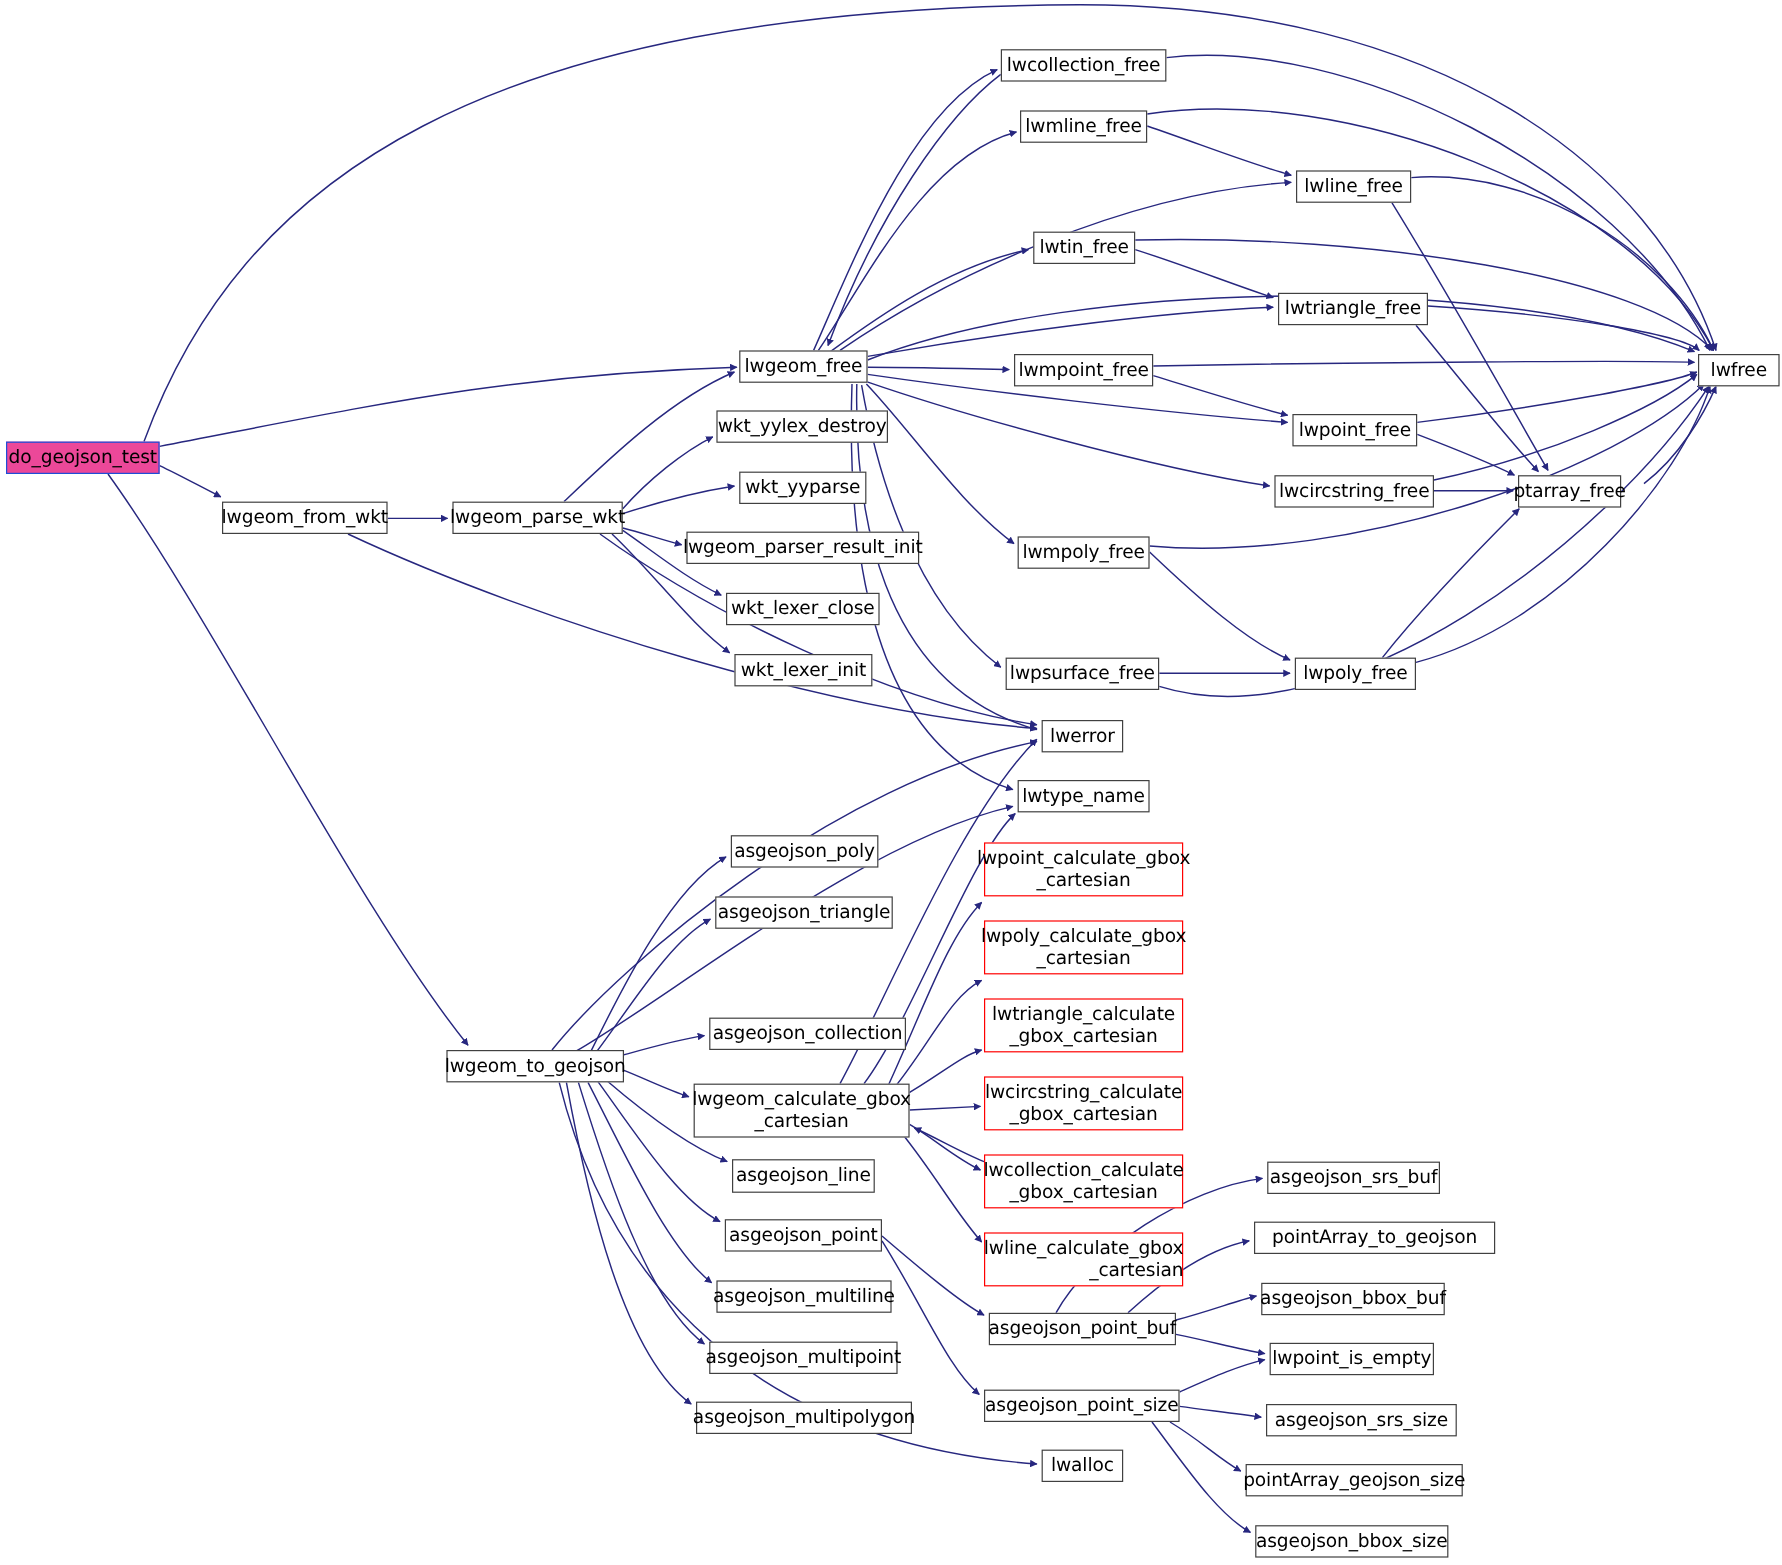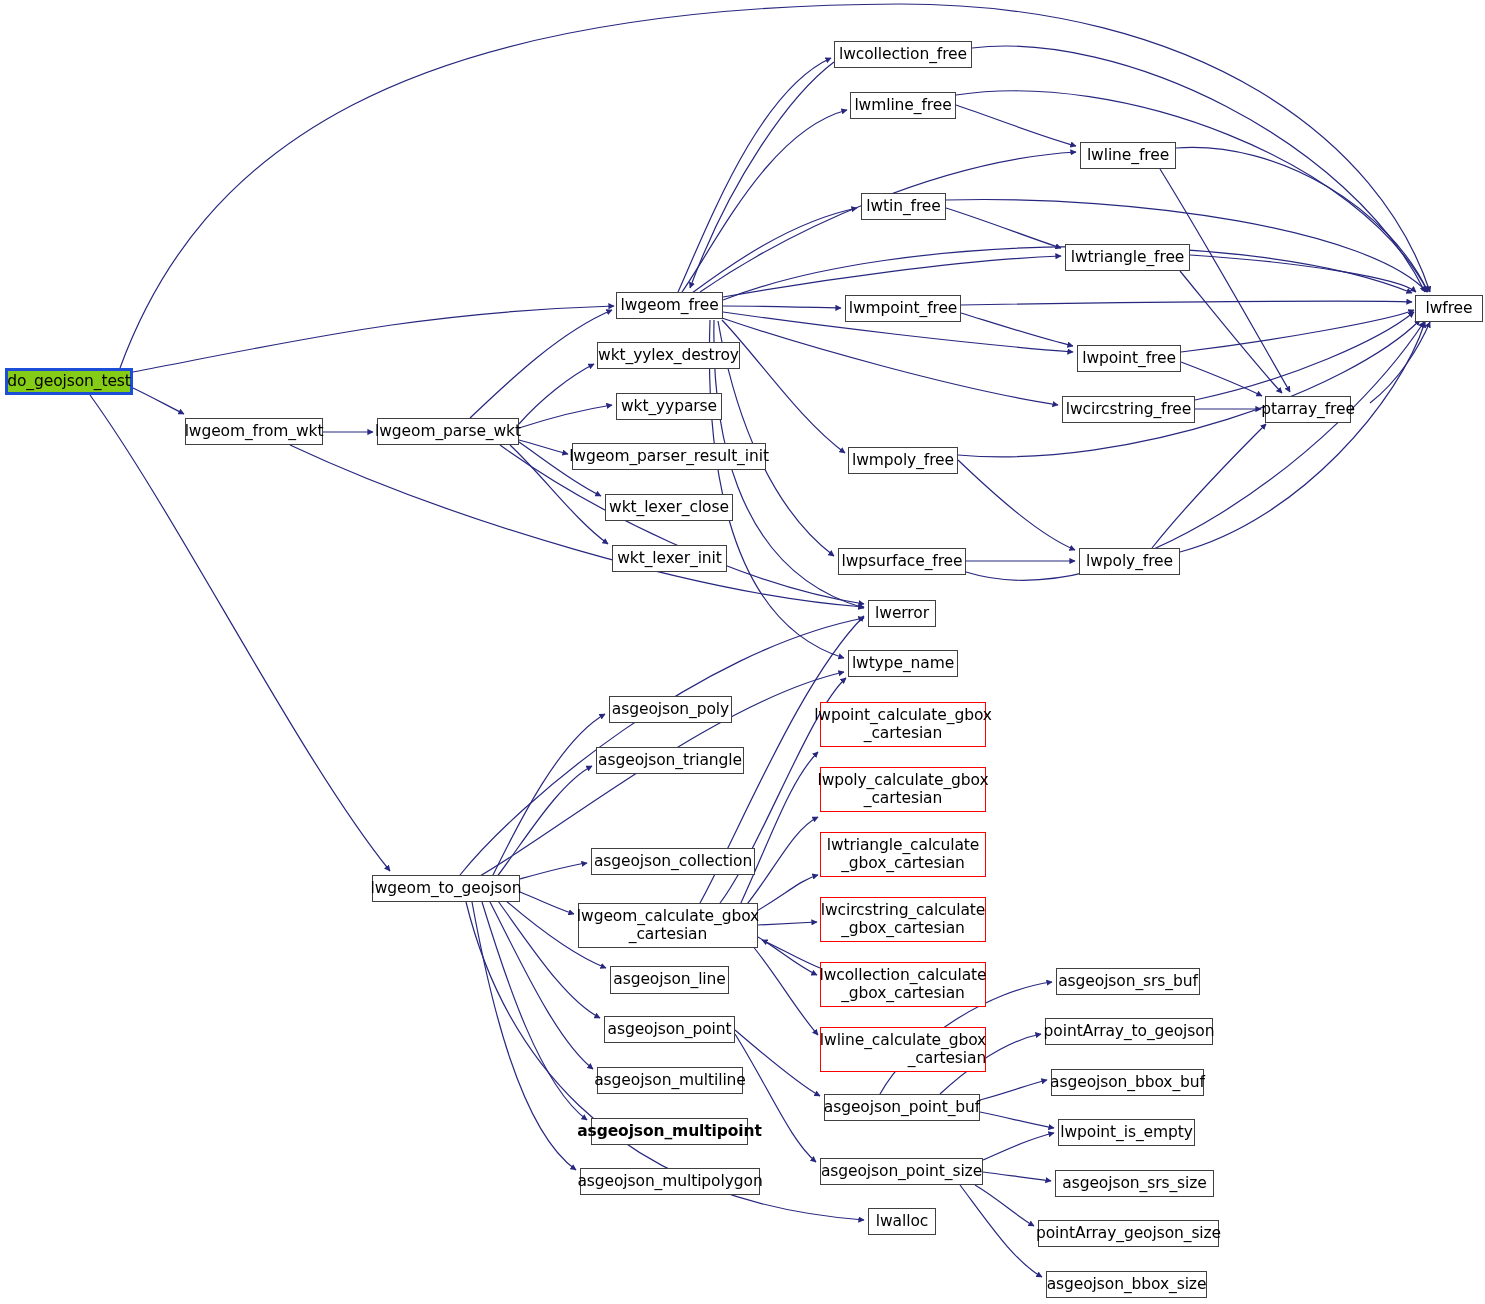--- a/index.html
+++ b/index.html
@@ -31,22 +31,22 @@
     align-items: center;
     justify-content: center;
     text-align: center;
     font-size: 15.5px;
     line-height: 1.12;
     color: #000000;
     white-space: pre;
     letter-spacing: -0.1px;
   }
   .node.root {
-    background: #84cc16;
-    border: 3px solid #1d4ed8;
+    background: #ec4899;
+    border: 1px solid #1d4ed8;
   }
   .node.warn {
     border: 1px solid #ff0000;
   }
   .node.two-line {
     white-space: pre-line;
   }
 </style>
 </head>
 <body>
@@ -179,27 +179,27 @@
       <div class="node warn two-line" style="left: 820px; top: 1027px; width: 166px; height: 45px; text-align: right;">lwline_calculate_gbox
 _cartesian</div>
       <div class="node" style="left: 609px; top: 696px; width: 123px; height: 27px;">asgeojson_poly</div>
       <div class="node" style="left: 596px; top: 747px; width: 148px; height: 27px;">asgeojson_triangle</div>
       <div class="node" style="left: 591px; top: 848px; width: 164px; height: 27px;">asgeojson_collection</div>
       <div class="node two-line" style="left: 578px; top: 903px; width: 180px; height: 45px;">lwgeom_calculate_gbox
 _cartesian</div>
       <div class="node" style="left: 610px; top: 966px; width: 119px; height: 28px;">asgeojson_line</div>
       <div class="node" style="left: 604px; top: 1016px; width: 131px; height: 27px;">asgeojson_point</div>
       <div class="node" style="left: 597px; top: 1067px; width: 146px; height: 27px;">asgeojson_multiline</div>
-      <div class="node" style="left: 591px; top: 1118px; width: 157px; height: 27px; font-weight: bold;">asgeojson_multipoint</div>
+      <div class="node" style="left: 591px; top: 1118px; width: 157px; height: 27px;">asgeojson_multipoint</div>
       <div class="node" style="left: 580px; top: 1168px; width: 180px; height: 27px;">asgeojson_multipolygon</div>
       <div class="node" style="left: 372px; top: 875px; width: 148px; height: 27px;">lwgeom_to_geojson</div>
       <div class="node" style="left: 824px; top: 1094px; width: 156px; height: 27px;">asgeojson_point_buf</div>
       <div class="node" style="left: 820px; top: 1158px; width: 163px; height: 27px;">asgeojson_point_size</div>
       <div class="node" style="left: 868px; top: 1208px; width: 68px; height: 27px;">lwalloc</div>
       <div class="node" style="left: 1056px; top: 968px; width: 144px; height: 27px;">asgeojson_srs_buf</div>
-      <div class="node" style="left: 1045px; top: 1018px; width: 168px; height: 27px;">pointArray_to_geojson</div>
+      <div class="node" style="left: 1045px; top: 1018px; width: 201px; height: 27px;">pointArray_to_geojson</div>
       <div class="node" style="left: 1051px; top: 1069px; width: 153px; height: 27px;">asgeojson_bbox_buf</div>
       <div class="node" style="left: 1058px; top: 1119px; width: 137px; height: 27px;">lwpoint_is_empty</div>
       <div class="node" style="left: 1055px; top: 1170px; width: 159px; height: 27px;">asgeojson_srs_size</div>
       <div class="node" style="left: 1038px; top: 1220px; width: 181px; height: 27px;">pointArray_geojson_size</div>
       <div class="node" style="left: 1046px; top: 1271px; width: 161px; height: 27px;">asgeojson_bbox_size</div>
     </div>
 </div>
 
 </body></html>

